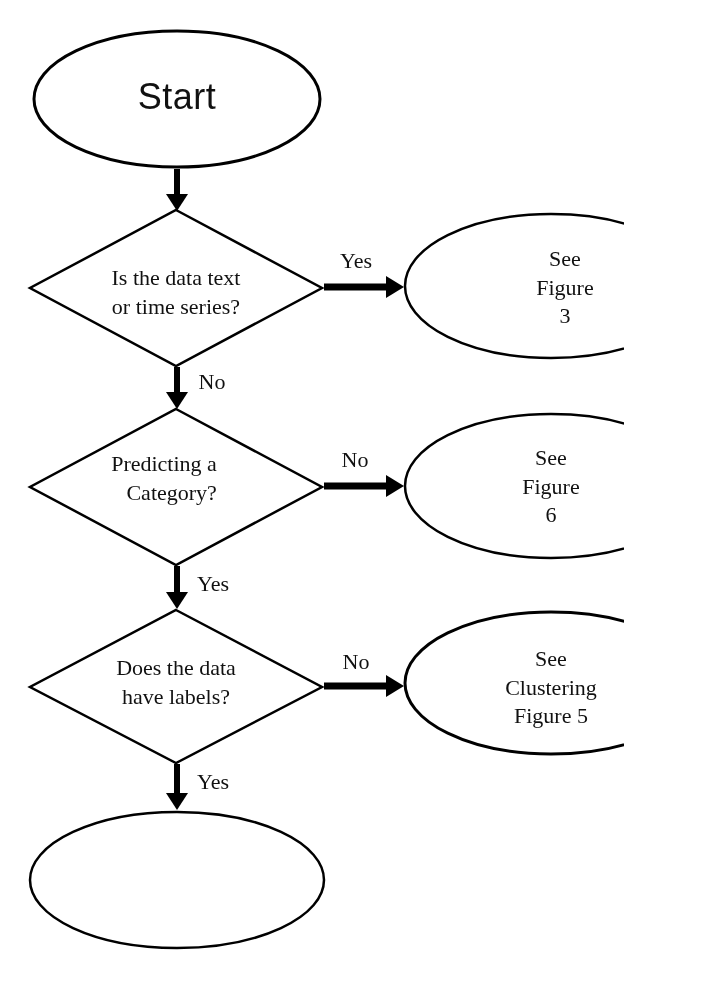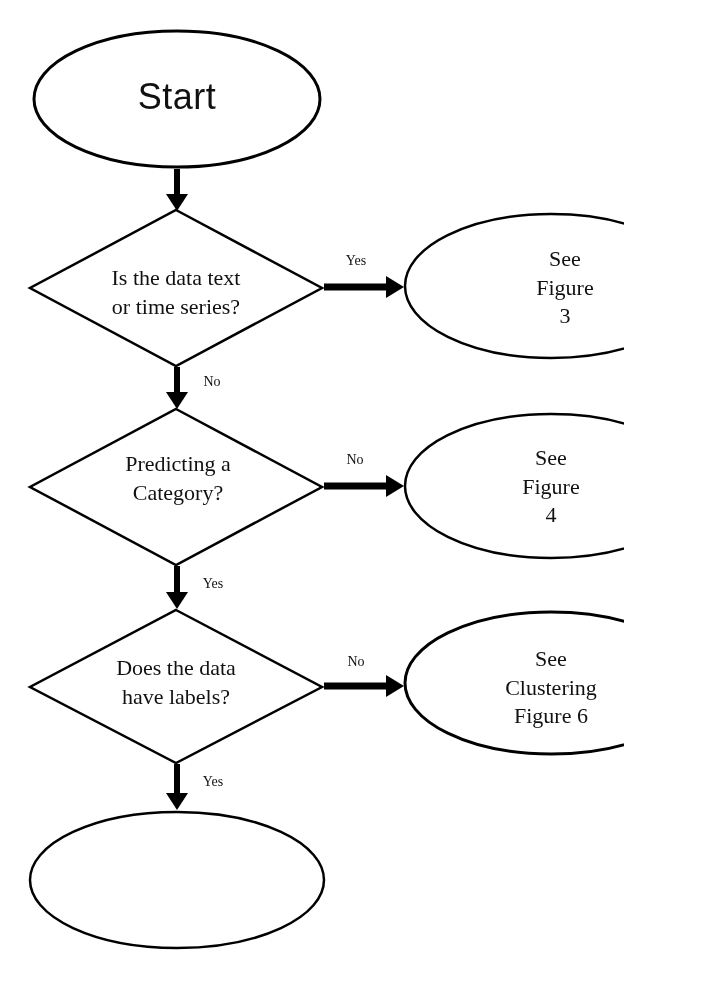--- a/index.html
+++ b/index.html
@@ -28,21 +28,21 @@
     font-family: "Liberation Serif", "DejaVu Serif", serif;
     font-size: 22px;
     line-height: 1.3;
   }
   .start-lbl {
     font-family: "Liberation Sans", "DejaVu Sans", sans-serif;
     font-size: 36px;
     letter-spacing: 0.5px;
   }
   .edge-lbl {
-    font-size: 14px;
+    font-size: 22px;
   }
   .fig-num {
     font-family: "Liberation Sans", "DejaVu Sans", sans-serif;
     font-weight: 700;
     font-size: 21px;
     color: #2b2b2b;
   }
 </style>
 </head>
 <body>
@@ -103,30 +103,30 @@
     <ellipse cx="177" cy="880" rx="147" ry="68" fill="#ffffff" stroke="#000000" stroke-width="2.5"></ellipse>
   </svg>
 
   <div class="lbl start-lbl" style="left:177px; top:97px;">Start</div>
 
   <div class="lbl" style="left:176px; top:284px;margin-top:9px;">Is the data text
 or time series?</div>
 
   <div class="lbl" style="left:565px; top:288px;">See Figure 3</div>
 
-  <div class="lbl" style="left:178px; top:479px;">Predicting a
+  <div class="lbl" style="left:164px; top:479px;text-align:right;">Predicting a
 Category?</div>
 
-  <div class="lbl" style="left:551px; top:487px;">See Figure 4</div>
+  <div class="lbl" style="left:551px; top:487px;">See Figure 6</div>
 
   <div class="lbl" style="left:176px; top:683px;">Does the data
 have labels?</div>
 
   <div class="lbl" style="left:551px; top:688px;">See Clustering
-Figure 6</div>
+Figure 5</div>
 
 
   <div class="lbl edge-lbl" style="left:356px; top:261px;">Yes</div>
 
   <div class="lbl edge-lbl" style="left:212px; top:382px;">No</div>
 
   <div class="lbl edge-lbl" style="left:355px; top:460px;">No</div>
 
   <div class="lbl edge-lbl" style="left:213px; top:584px;">Yes</div>
 

